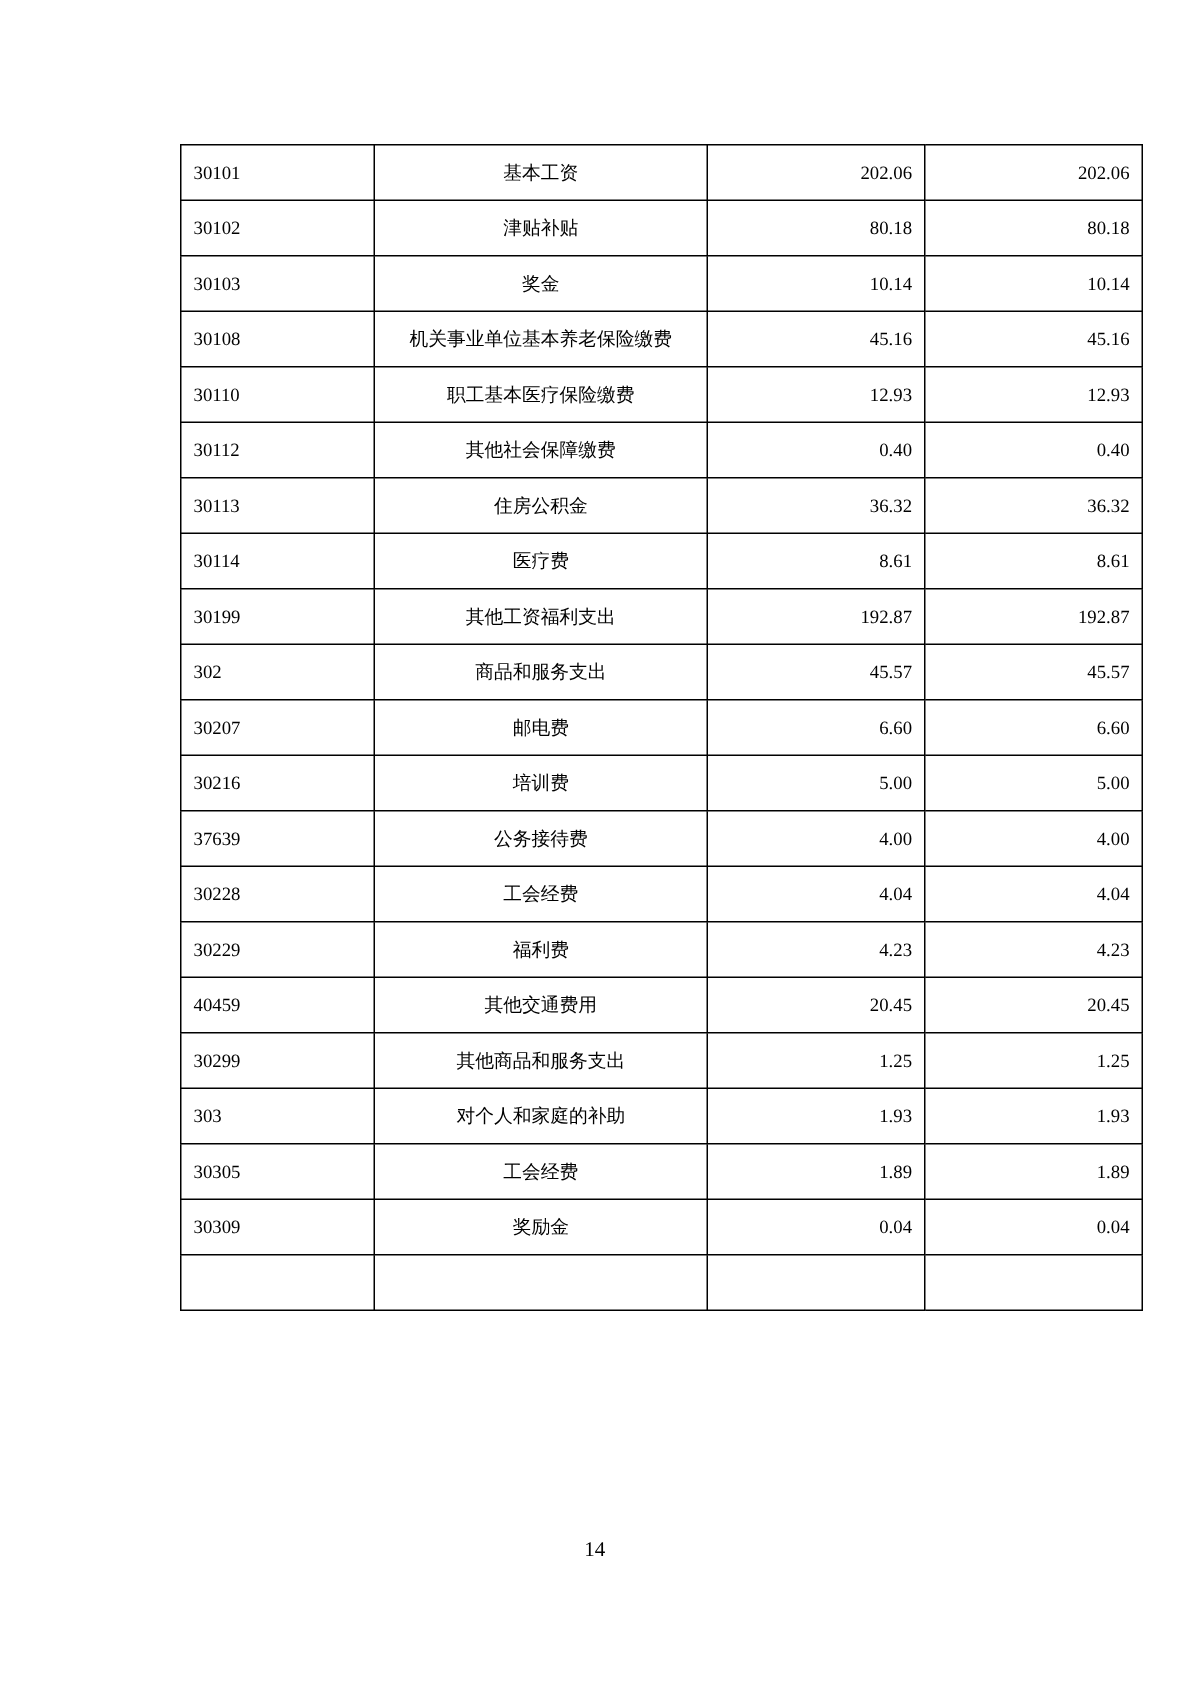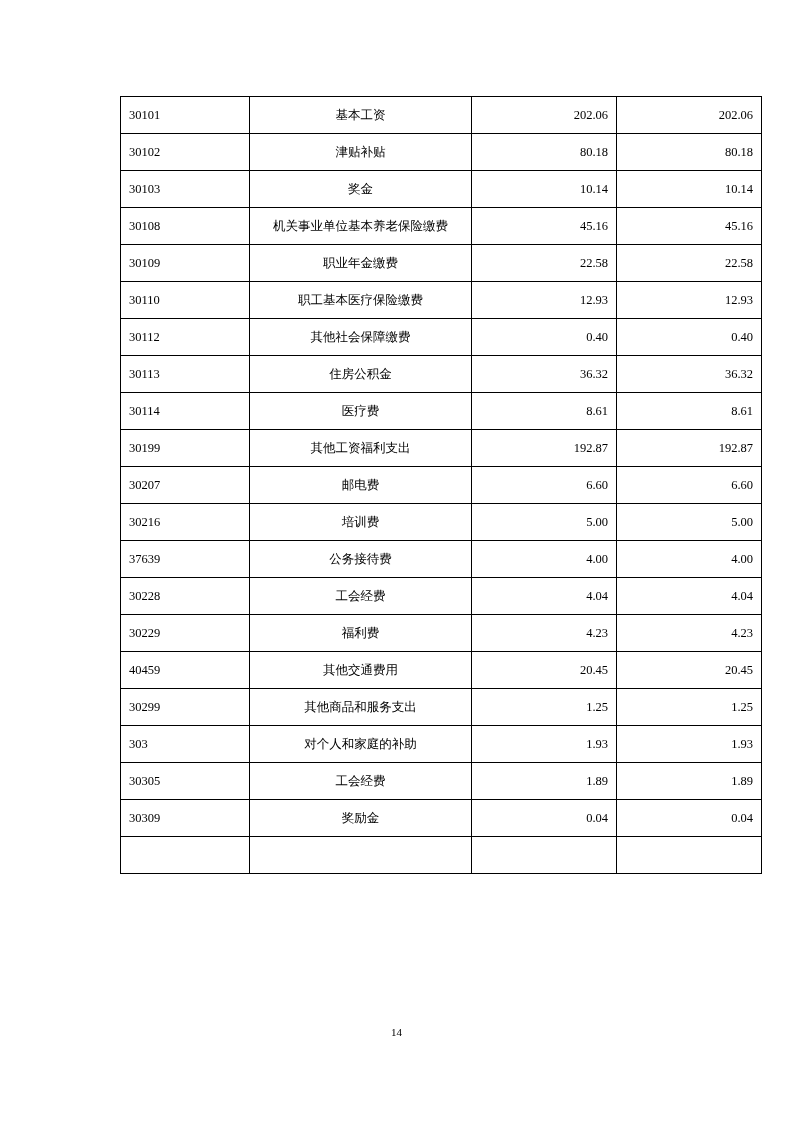--- a/index.html
+++ b/index.html
@@ -62,21 +62,21 @@
   }
   tr.empty-row td {
     height: 36px;
   }
   .page-number {
     position: absolute;
     left: 0;
     right: 0;
     top: 1026px;
     text-align: center;
-    font-size: 11px;
+    font-size: 14px;
     font-family: "Liberation Serif", "DejaVu Serif", serif;
   }
 </style>
 </head>
 <body>
 
 <div class="page">
 
   <div class="table-wrap">
     <table class="budget">
@@ -99,26 +99,20 @@
           <td class="col-v1">10.14</td>
           <td class="col-v2">10.14</td>
         </tr>
         <tr>
           <td class="col-code">30108</td>
           <td class="col-name">机关事业单位基本养老保险缴费</td>
           <td class="col-v1">45.16</td>
           <td class="col-v2">45.16</td>
         </tr>
         <tr>
-          <td class="col-code">30109</td>
-          <td class="col-name">职业年金缴费</td>
-          <td class="col-v1">22.58</td>
-          <td class="col-v2">22.58</td>
-        </tr>
-        <tr>
           <td class="col-code">30110</td>
           <td class="col-name">职工基本医疗保险缴费</td>
           <td class="col-v1">12.93</td>
           <td class="col-v2">12.93</td>
         </tr>
         <tr>
           <td class="col-code">30112</td>
           <td class="col-name">其他社会保障缴费</td>
           <td class="col-v1">0.40</td>
           <td class="col-v2">0.40</td>
@@ -133,20 +127,26 @@
           <td class="col-code">30114</td>
           <td class="col-name">医疗费</td>
           <td class="col-v1">8.61</td>
           <td class="col-v2">8.61</td>
         </tr>
         <tr>
           <td class="col-code">30199</td>
           <td class="col-name">其他工资福利支出</td>
           <td class="col-v1">192.87</td>
           <td class="col-v2">192.87</td>
+        </tr>
+        <tr>
+          <td class="col-code">302</td>
+          <td class="col-name">商品和服务支出</td>
+          <td class="col-v1">45.57</td>
+          <td class="col-v2">45.57</td>
         </tr>
         <tr>
           <td class="col-code">30207</td>
           <td class="col-name">邮电费</td>
           <td class="col-v1">6.60</td>
           <td class="col-v2">6.60</td>
         </tr>
         <tr>
           <td class="col-code">30216</td>
           <td class="col-name">培训费</td>

